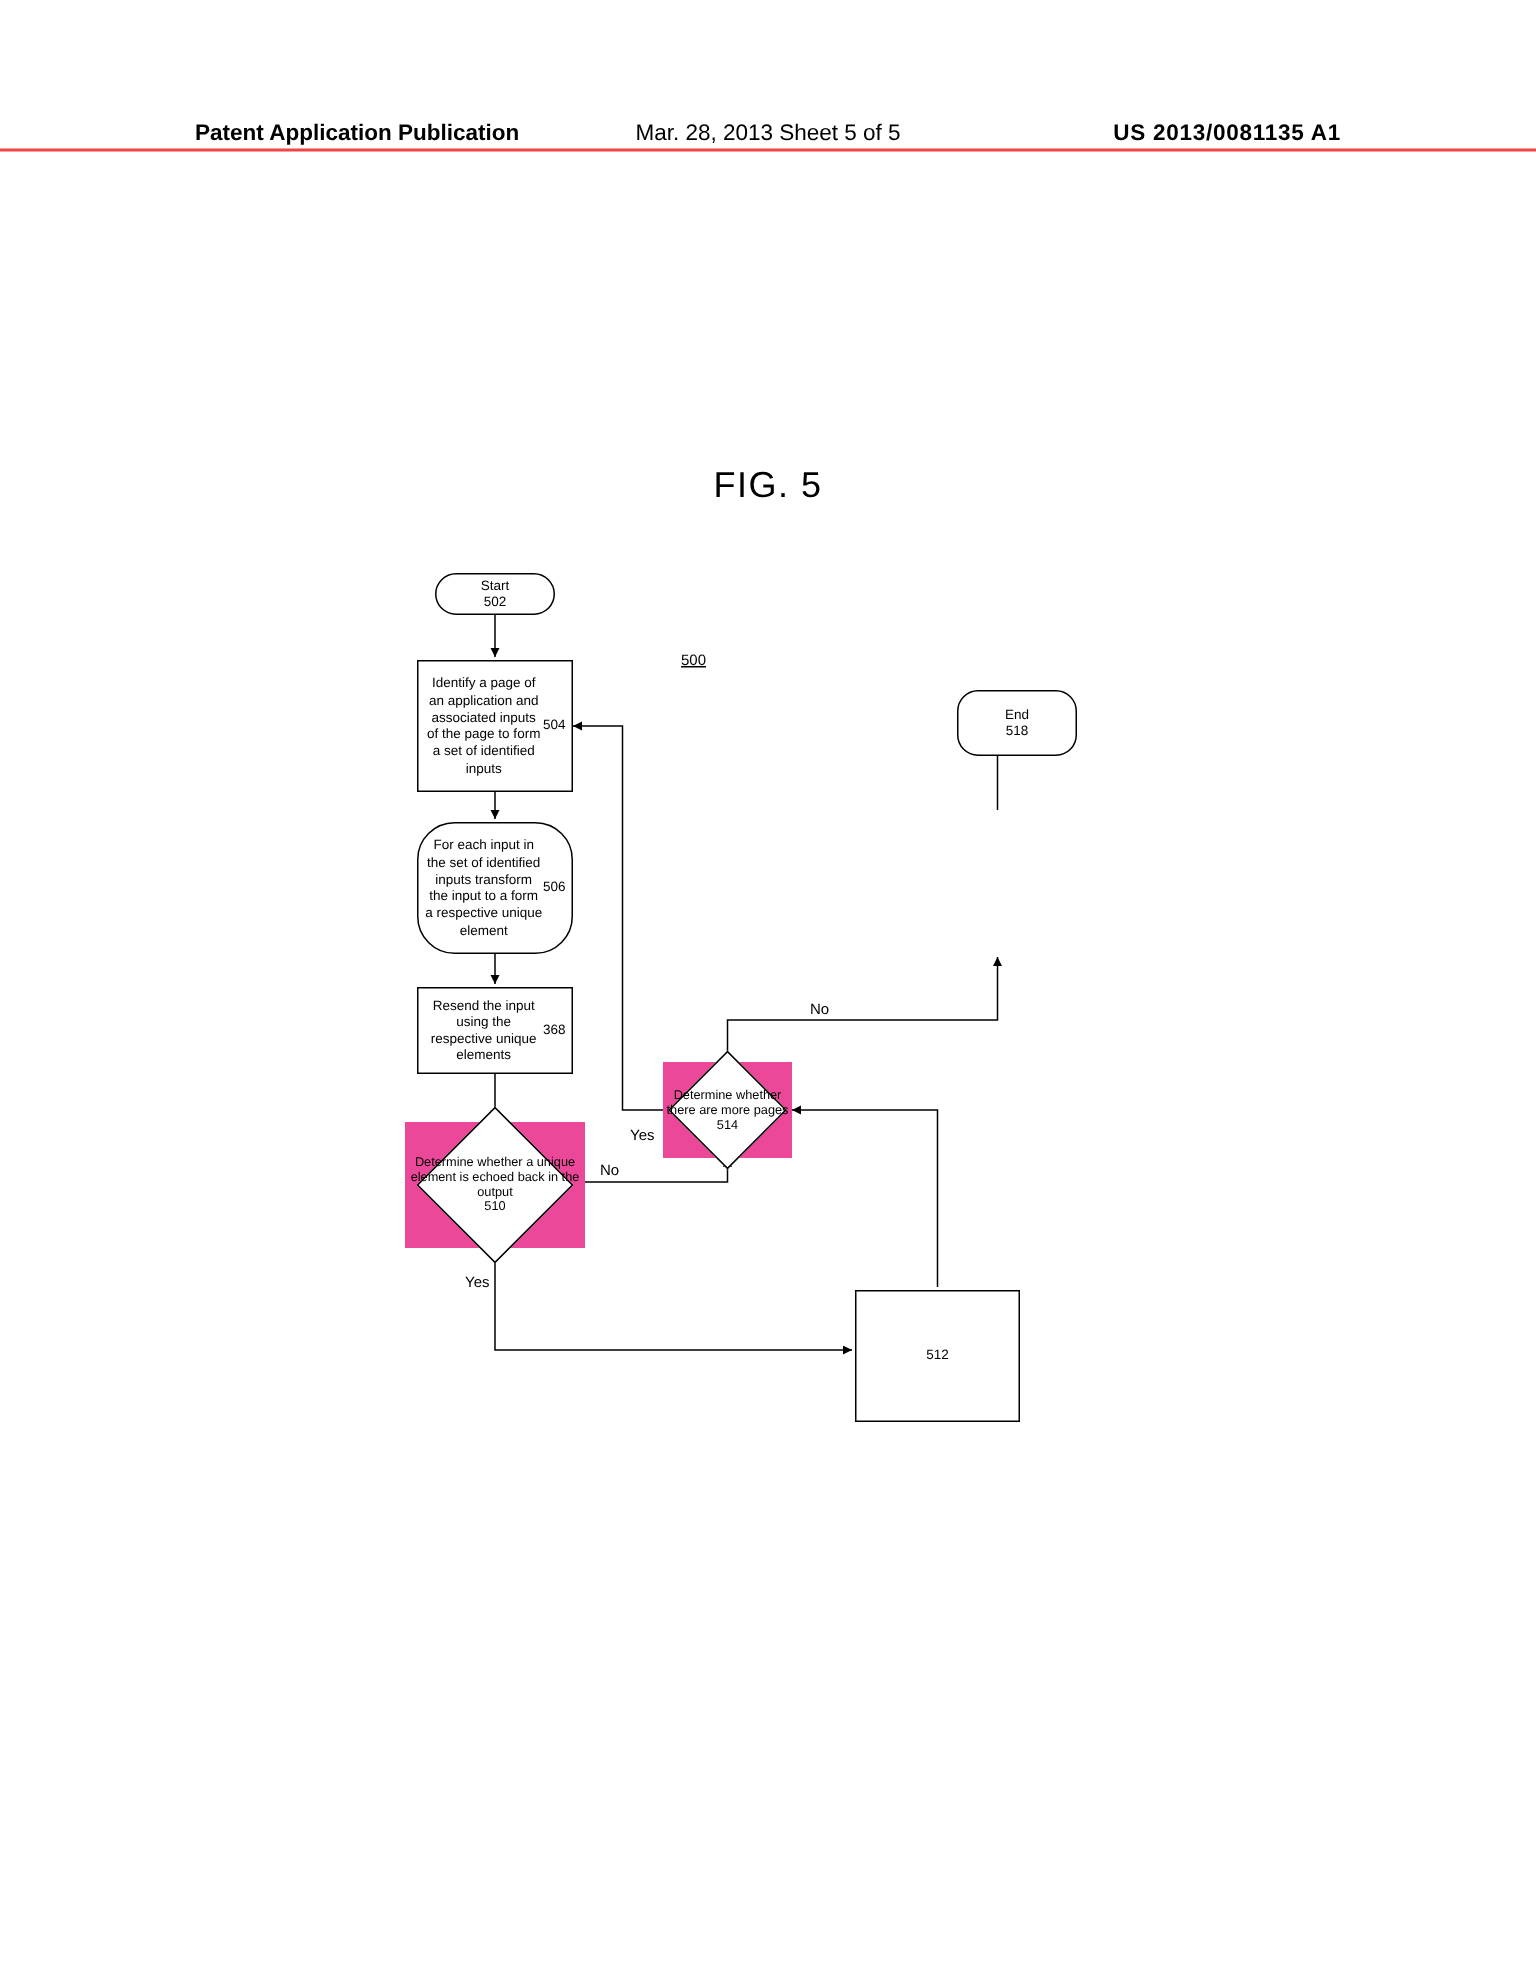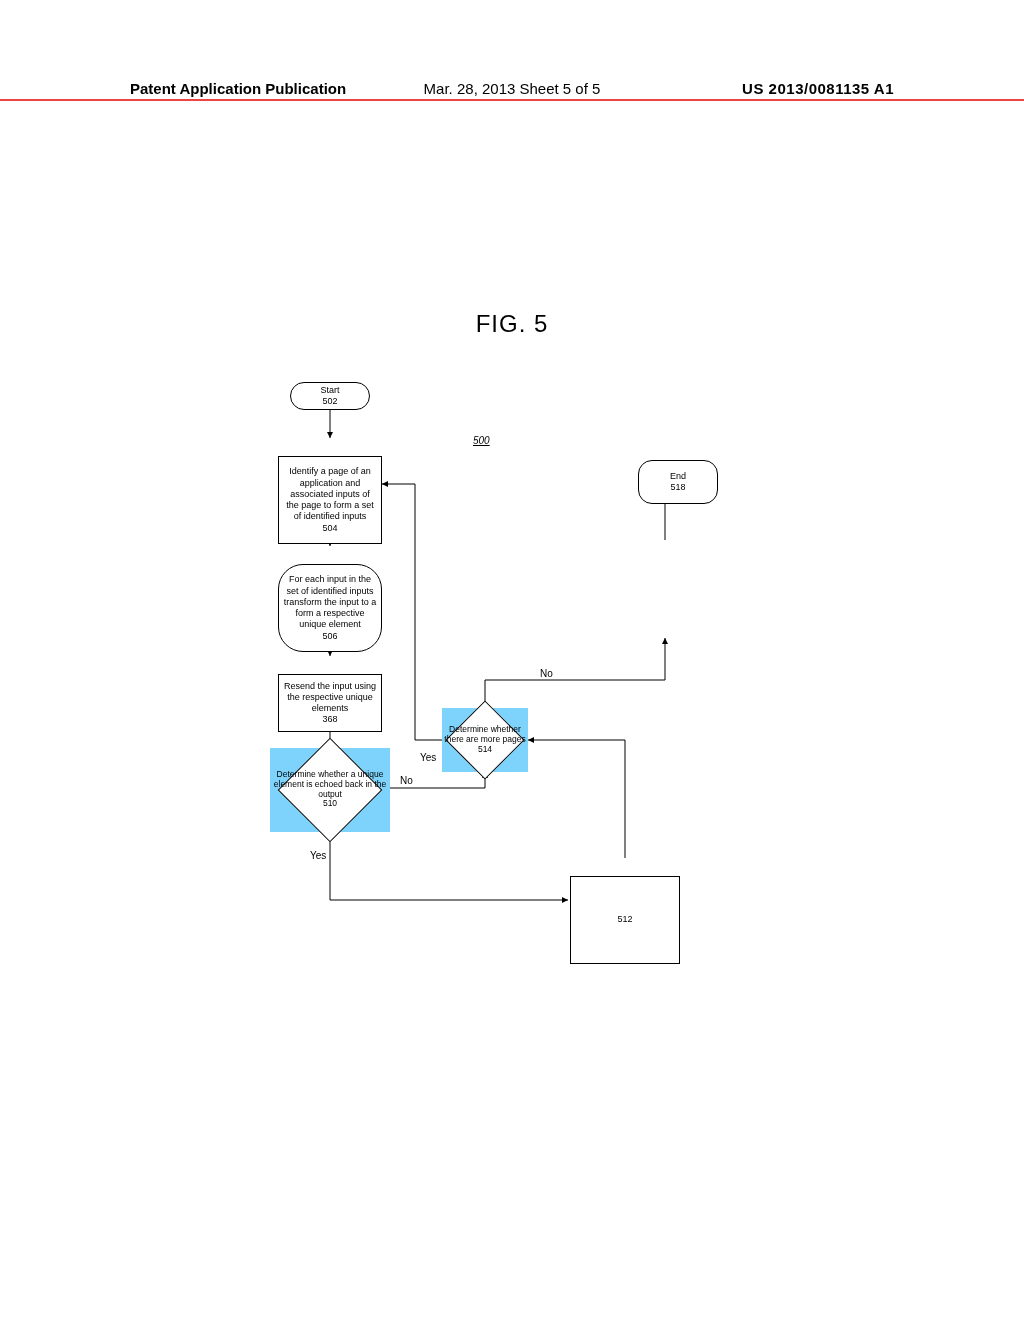--- a/index.html
+++ b/index.html
@@ -53,44 +53,43 @@
     height: 590px;
   }
   .box {
     position: absolute;
     border: 1px solid #000;
     background: #fff;
     text-align: center;
     font-size: 9px;
     line-height: 1.25;
     display: flex;
-    flex-direction: column;
+    flex-direction: row;
     justify-content: center;
     align-items: center;
     padding: 16px 4px;
     box-sizing: border-box;
-    margin-top: 16px;
   }
   .term {
     position: absolute;
     border: 1px solid #000;
     border-radius: 14px;
     background: #fff;
     text-align: center;
     font-size: 9px;
     line-height: 1.2;
     display: flex;
     flex-direction: column;
     justify-content: center;
     align-items: center;
     box-sizing: border-box;
   }
   .diamond {
     position: absolute;
-    background: #7dd3fc;
+    background: #ec4899;
   }
   .diamond .shape {
     position: absolute;
     left: 50%; top: 50%;
     transform: translate(-50%, -50%) rotate(45deg);
     border: 1px solid #000;
     background: #fff;
   }
   .diamond .label {
     position: absolute;
@@ -212,21 +211,21 @@
 
       <polyline points="355,478 355,360 258,360" fill="none" stroke="#000" stroke-width="1" marker-end="url(#arrow)"></polyline>
 
       <polyline points="173,360 145,360 145,104 112,104" fill="none" stroke="#000" stroke-width="1" marker-end="url(#arrow)"></polyline>
 
       <polyline points="215,328 215,300 395,300 395,258" fill="none" stroke="#000" stroke-width="1" marker-end="url(#arrow)"></polyline>
 
       <line x1="395" y1="160" x2="395" y2="108" stroke="#000" stroke-width="1" marker-end="url(#arrow)"></line>
     </svg>
 
-    <div class="ref-label" style="left:203px; top:55px;font-style:italic;">500</div>
+    <div class="ref-label" style="left:184px; top:55px;">500</div>
 
     <div class="term" style="left:20px; top:2px; width:80px; height:28px;">
       <span>Start</span>
       <span>502</span>
     </div>
 
     <div class="term" style="left:368px; top:80px; width:80px; height:44px;">
       <span>End</span>
       <span>518</span>
     </div>

